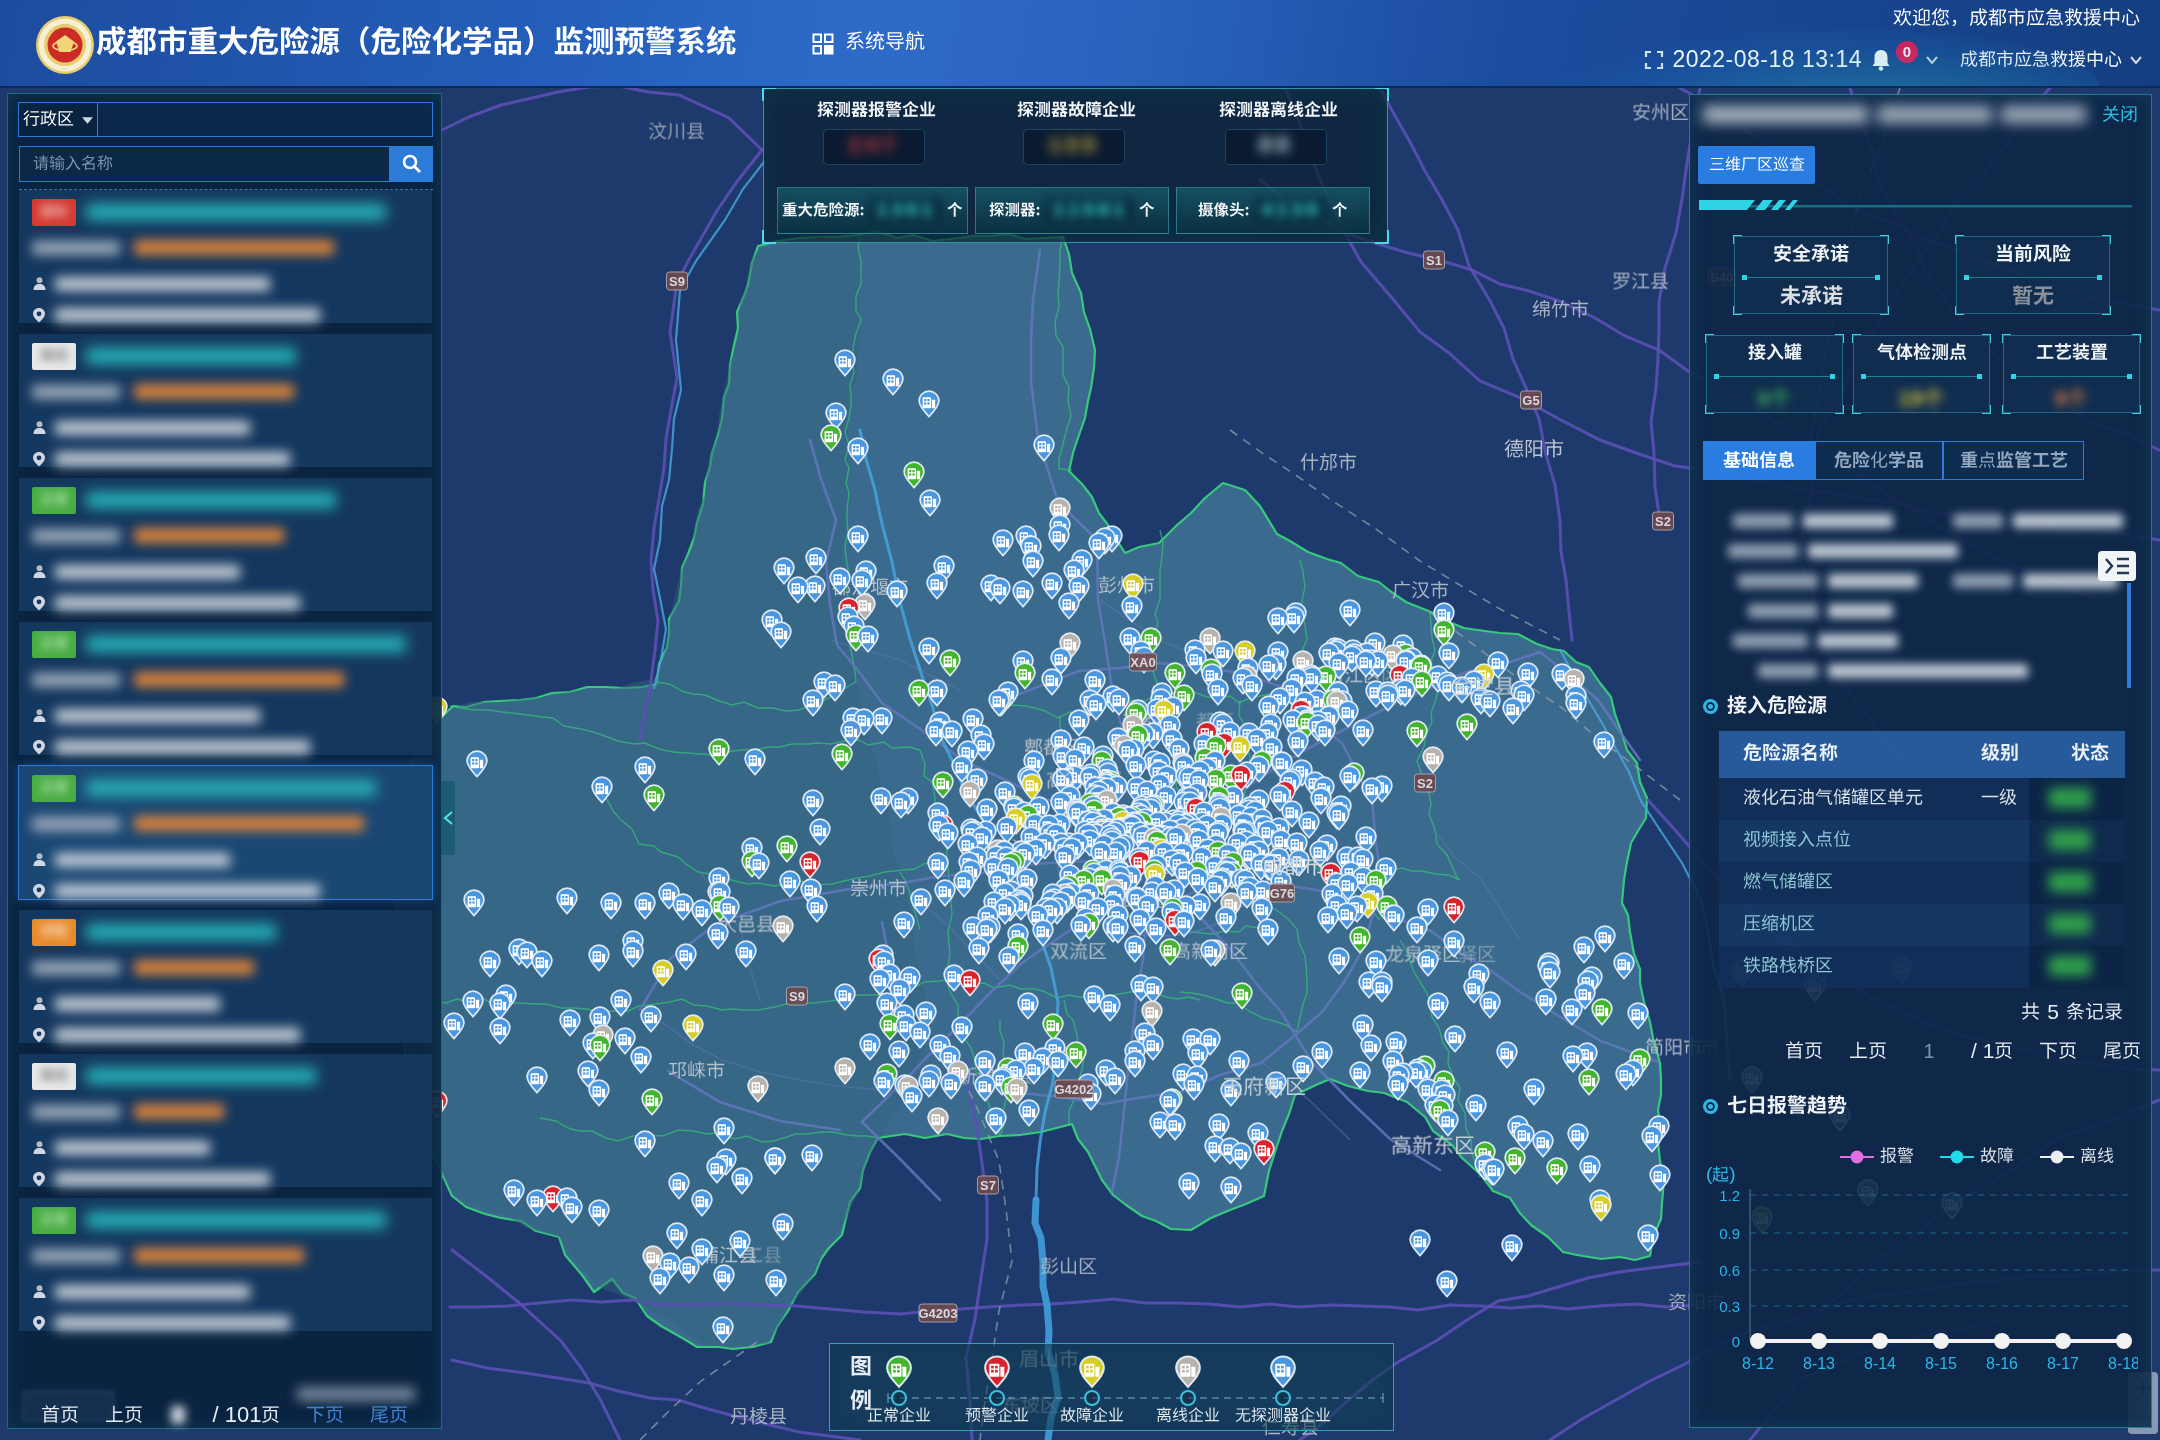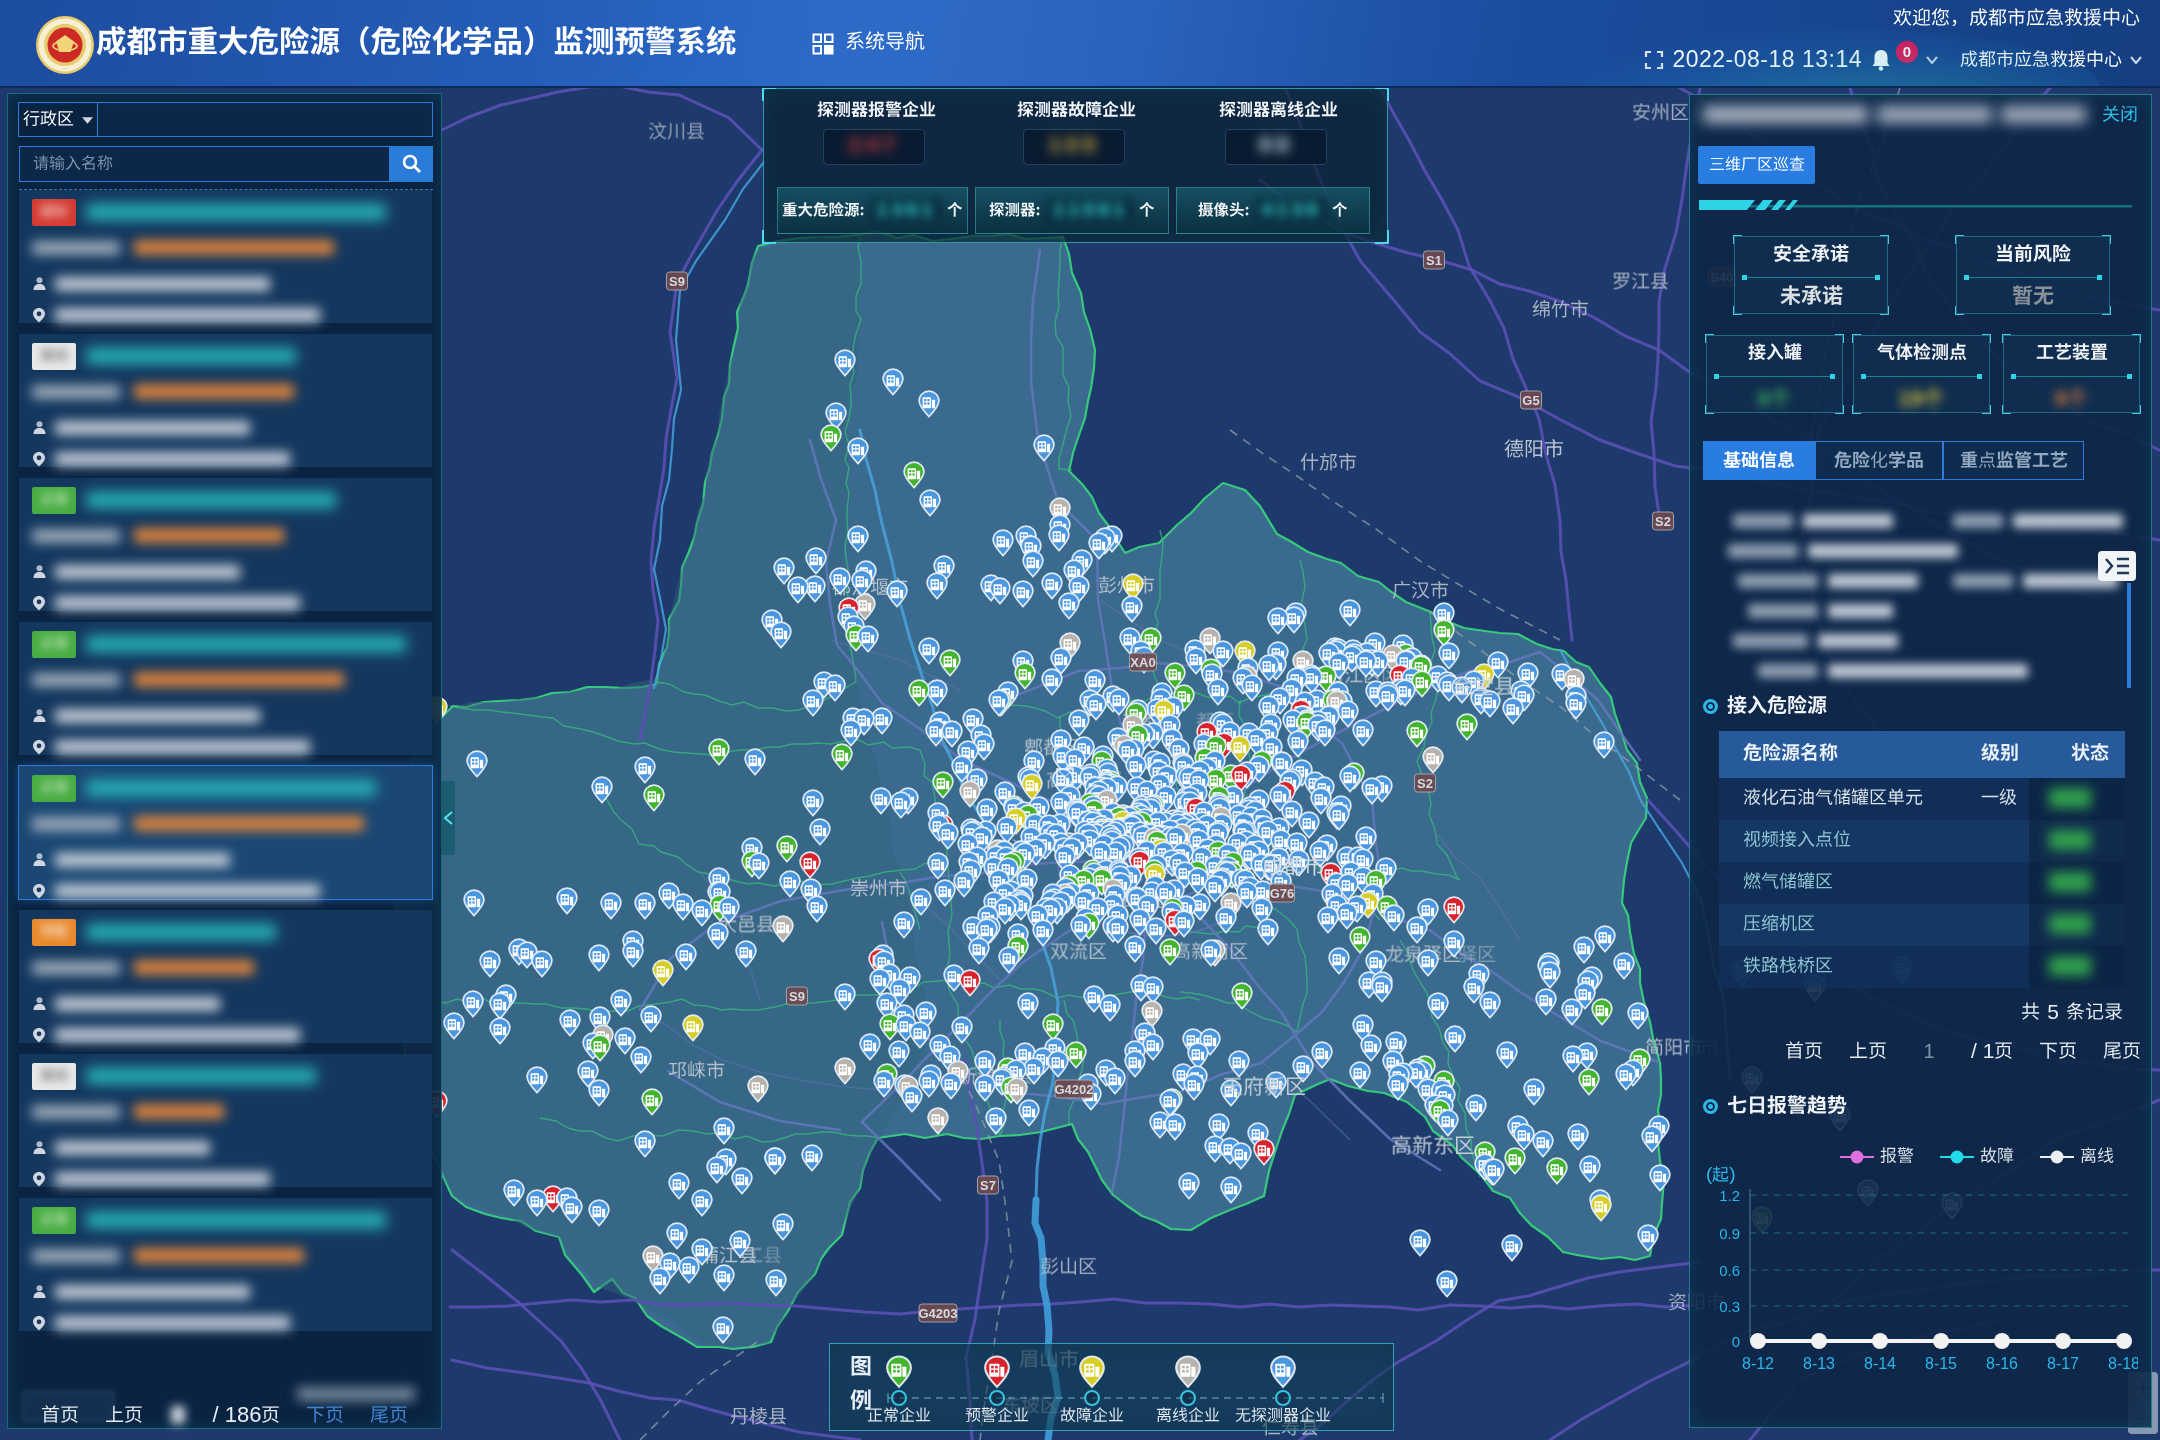--- a/index.html
+++ b/index.html
@@ -2002,21 +2002,21 @@
           </g>
         </svg>
         <span class="pgap"></span>
         <svg style="vertical-align:middle;" width="38" height="21">
           <g transform="translate(0 16.3) scale(0.0760 -0.0760)" fill="#e8eef5">
             <use href="#r4e0a" x="0"></use>
             <use href="#r9875" x="250"></use>
           </g>
         </svg>
         <span style="display:inline-block;width:70px;text-align:center"><i style="display:inline-block;vertical-align:middle;width:14px;height:18px;background:#cfd6de;border-radius:3px;filter:blur(5px);"></i></span>
-        <span class="lat">/ 186</span>
+        <span class="lat">/ 101</span>
         <svg style="vertical-align:middle;" width="19" height="21">
           <g transform="translate(0 16.3) scale(0.0760 -0.0760)" fill="#e8eef5">
             <use href="#r9875" x="0"></use>
           </g>
         </svg>
         <span class="pgap"></span>
         <svg style="vertical-align:middle;" width="38" height="21">
           <g transform="translate(0 16.3) scale(0.0760 -0.0760)" fill="#3f86d6">
             <use href="#r4e0b" x="0"></use>
             <use href="#r9875" x="250"></use>

